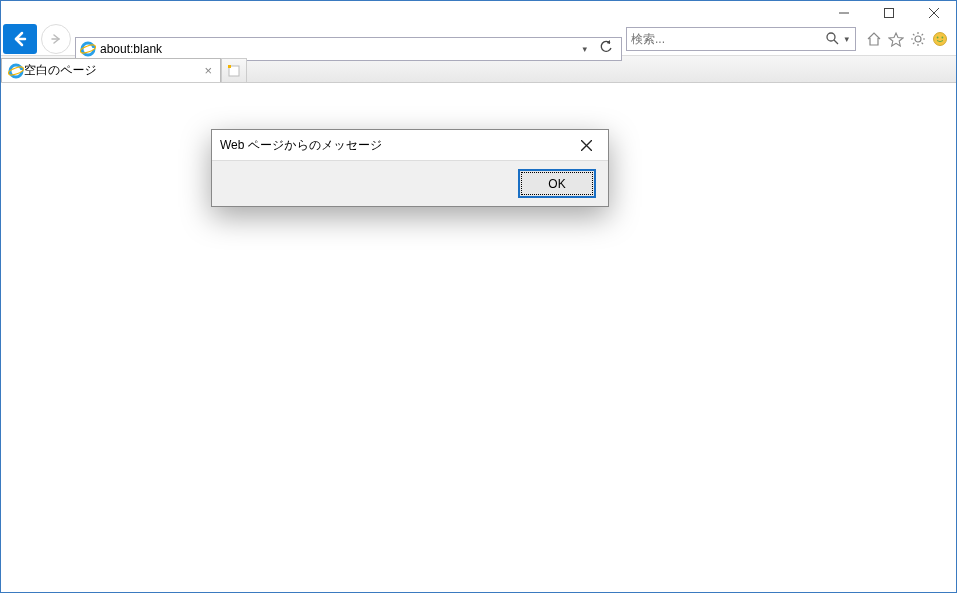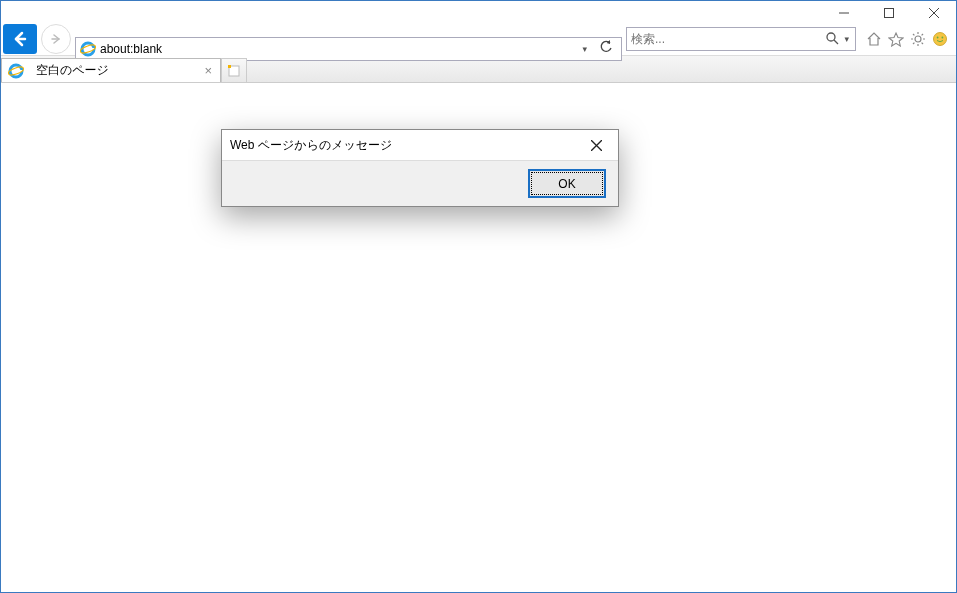--- a/index.html
+++ b/index.html
@@ -52,39 +52,39 @@
   .tool-icon { width: 20px; height: 20px; display: flex; align-items: center; justify-content: center; color: #888; }
 
   
   .tabrow {
     height: 28px; background: linear-gradient(#f6f6f6, #e8e8e8);
     border-top: 1px solid #ddd; border-bottom: 1px solid #ccc;
     display: flex; align-items: stretch;
   }
   .tab {
     background: #fff; border: 1px solid #bbb; border-bottom: none;
-    min-width: 220px; padding: 0 6px; display: flex; align-items: center; gap: 12px;
+    min-width: 220px; padding: 0 6px; display: flex; align-items: center; gap: 0;
     font-size: 12px; margin-top: 2px;
   }
   .tab .e-icon { width: 16px; height: 16px; flex-shrink: 0; }
   .tab .title { flex: 1; white-space: nowrap; overflow: hidden; text-overflow: ellipsis; }
   .tab .close { color: #888; font-size: 13px; padding: 0 2px; }
   .newtab {
     width: 26px; margin-top: 2px; border: 1px solid #ccc; border-bottom: none;
     background: linear-gradient(#f8f8f8,#e8e8e8);
     display: flex; align-items: center; justify-content: center;
   }
   .newtab svg { display: block; }
 
   
   .content { position: relative; height: calc(100% - 24px - 30px - 28px); background: #fff; }
 
   
   .dialog {
-    position: absolute; left: 220px; top: 46px; width: 398px;
+    position: absolute; left: 210px; top: 46px; width: 398px;
     background: #fff; border: 1px solid #888;
     box-shadow: 0 10px 30px rgba(0,0,0,0.35);
   }
   .dialog-titlebar {
     height: 30px; display: flex; align-items: center; padding: 0 8px;
     font-size: 12px;
   }
   .dialog-titlebar .title { flex: 1; }
   .dialog-titlebar .close { width: 28px; height: 22px; display: flex; align-items: center; justify-content: center; }
   .dialog-body {

